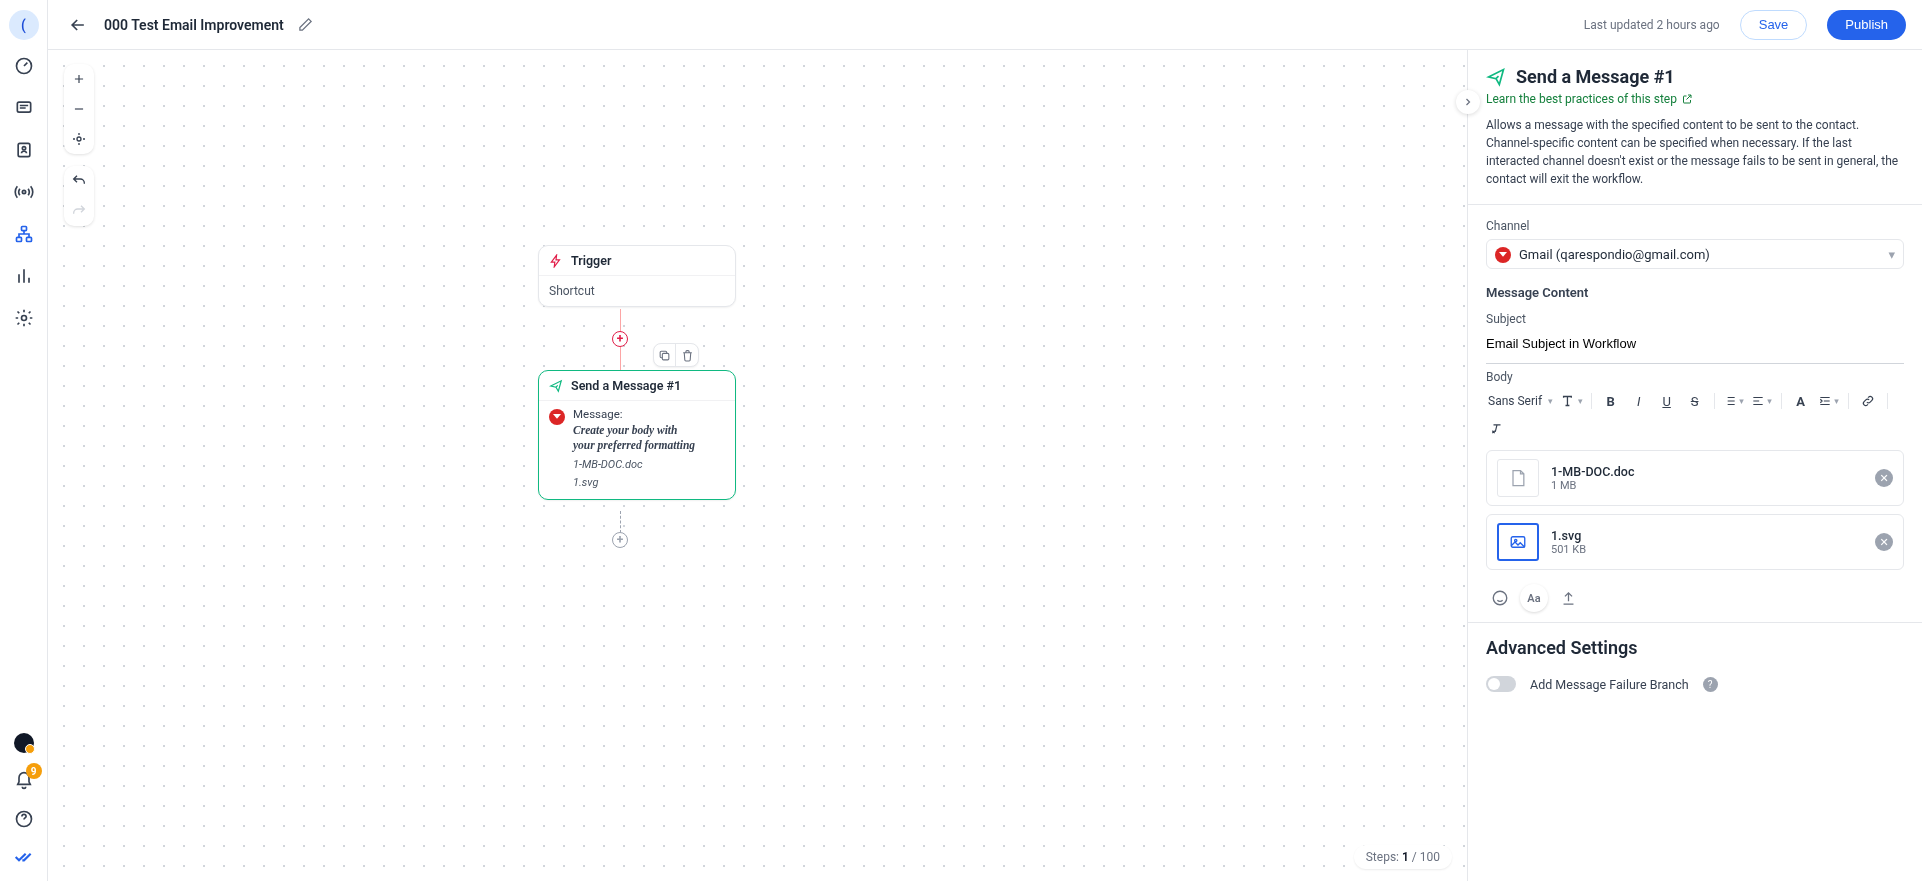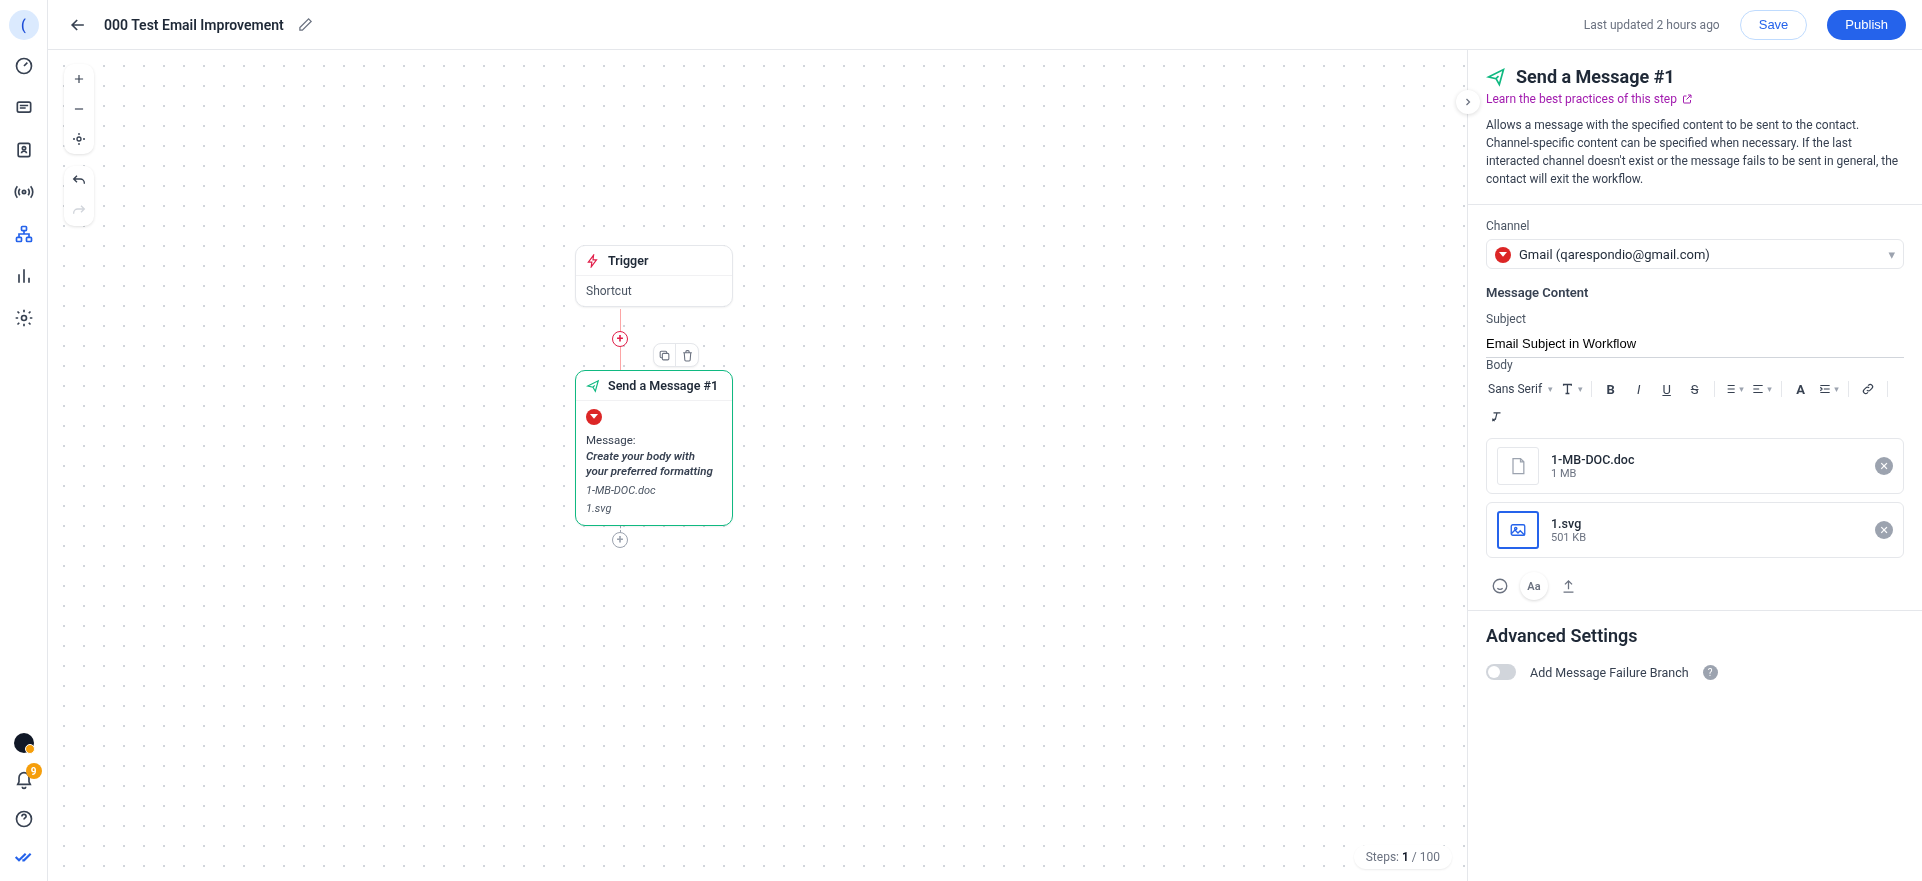--- a/index.html
+++ b/index.html
@@ -30,34 +30,34 @@
 .btn-publish { background:#2563eb; color:#fff; }
 
 
 .canvas { position:absolute; left:48px; top:50px; right:455px; bottom:0; background-image: radial-gradient(#d1d5db 1px, transparent 1px); background-size: 20px 20px; background-position: 6px 6px; }
 .zoom-ctrls { position:absolute; left:16px; top:14px; display:flex; flex-direction:column; gap:12px;}
 .zoom-group { background:#fff; border-radius:10px; box-shadow:0 1px 3px rgba(0,0,0,0.12); display:flex; flex-direction:column;}
 .zoom-btn { width:30px; height:30px; display:flex; align-items:center; justify-content:center; color:#374151; cursor:pointer;}
 .zoom-btn.disabled { color:#d1d5db; cursor:default;}
 
 
-.node { position:absolute; background:#fff; border:1px solid #e5e7eb; border-radius:10px; box-shadow:0 1px 2px rgba(0,0,0,0.06); width:158px;margin-left:37px;}
+.node { position:absolute; background:#fff; border:1px solid #e5e7eb; border-radius:10px; box-shadow:0 1px 2px rgba(0,0,0,0.06); width:198px;}
 .node.trigger { left:490px; top:195px;}
 .node-hdr { display:flex; align-items:center; gap:8px; padding:7px 10px; border-bottom:1px solid #f1f1f3; font-weight:600; font-size:12.5px;}
 .node-hdr svg { flex-shrink:0;}
 .trigger .node-hdr svg { color:#e11d48;}
 .node-body { padding:8px 10px; font-size:12px; color:#4b5563;}
 
 .node.send { left:490px; top:320px; border:1.5px solid #10b981;}
 .send .node-hdr svg.send-ic { color:#10b981;}
-.send-body { padding:6px 10px 8px; font-size:11.5px; color:#374151; display:flex; gap:8px;flex-direction:column;}
+.send-body { padding:6px 10px 8px; font-size:11.5px; color:#374151; display:flex; gap:8px;}
 .gmail-circle { width:16px; height:16px; border-radius:50%; background:#dc2626; flex-shrink:0; margin-top:2px; display:flex; align-items:center; justify-content:center;}
 .gmail-circle::after{ content:''; width:8px; height:6px; background:#fff; clip-path: polygon(0 0, 100% 0, 50% 80%);}
 .send-body p { line-height:1.35; }
-.send-body .emph { font-style:italic; font-weight:600; }
+.send-body .emph { font-style:italic; font-weight:600;font-family:Liberation Serif, serif; }
 .attach-line { font-style:italic; color:#4b5563; margin-top:4px; font-size:11px;}
 
 .node-tools { position:absolute; left:605px; top:293px; display:flex; gap:0; background:#fff; border:1px solid #e5e7eb; border-radius:8px; overflow:hidden; box-shadow:0 1px 2px rgba(0,0,0,0.06);}
 .node-tools div { width:22px; height:22px; display:flex; align-items:center; justify-content:center; color:#6b7280; cursor:pointer;}
 .node-tools div:first-child{border-right:1px solid #e5e7eb;}
 
 .edge { position:absolute; width:1px; background:#fca5a5; }
 .edge1 { left:572px; top:259px; height:62px; }
 .edge2 { left:572px; top:461px; height:22px; border-left:1px dashed #9ca3af; background:none;}
 .plus-circle { position:absolute; width:16px; height:16px; border:1.5px solid #e11d48; border-radius:50%; background:#fff; display:flex; align-items:center; justify-content:center;}
@@ -69,31 +69,31 @@
 .steps-pill { position:absolute; right:15px; bottom:12px; background:#fff; border-radius:14px; padding:5px 12px; font-size:12px; color:#6b7280; box-shadow:0 1px 2px rgba(0,0,0,0.08);}
 .steps-pill b { color:#111827; font-weight:600;}
 
 
 .panel { position:absolute; right:0; top:50px; bottom:0; width:455px; border-left:1px solid #e5e7eb; background:#fff; display:flex; flex-direction:column;}
 .panel-inner { padding:16px 18px 10px; overflow-y:auto; flex:1; }
 .panel-collapse { position:absolute; left:-12px; top:40px; width:24px; height:24px; border-radius:50%; background:#fff; box-shadow:0 1px 4px rgba(0,0,0,0.15); display:flex; align-items:center; justify-content:center; color:#6b7280; cursor:pointer; z-index:5;}
 .panel-title-row { display:flex; align-items:center; gap:10px; margin-bottom:4px;}
 .panel-title-row svg { color:#10b981;}
 .panel-title { font-size:18px; font-weight:700;}
-.learn-link { color:#a21caf; font-size:12px; text-decoration:none; display:inline-flex; align-items:center; gap:4px; margin-bottom:10px;}
+.learn-link { color:#15803d; font-size:12px; text-decoration:none; display:inline-flex; align-items:center; gap:4px; margin-bottom:10px;}
 .desc { font-size:12px; color:#374151; line-height:1.5; margin-bottom:16px;}
 .divider { height:1px; background:#e5e7eb; margin:0 -18px 14px;}
 
 .lbl { font-size:12px; color:#4b5563; margin-bottom:6px;}
 .chan-sel { border:1px solid #e5e7eb; border-radius:6px; padding:5px 8px; display:flex; align-items:center; gap:8px; cursor:pointer; margin-bottom:16px;}
 .chan-sel .gmail-circle { width:16px; height:16px;}
 .chan-sel .chev { margin-left:auto; color:#9ca3af;}
 
 .sect-title { font-size:13px; font-weight:600; margin-bottom:12px; color:#374151;}
-.input-line { width:100%; border:none; border-bottom:1px solid #d1d5db; padding:4px 0 6px; font-size:13px; outline:none; margin-bottom:0;}
+.input-line { width:100%; border:none; border-bottom:1px solid #d1d5db; padding:4px 0 12px; font-size:13px; outline:none; margin-bottom:6px;}
 
 .toolbar { display:flex; align-items:center; gap:6px; flex-wrap:wrap; margin-bottom:10px;}
 .tb-font { font-size:12px; color:#374151; display:flex; align-items:center; gap:4px; cursor:pointer; padding:2px 2px;}
 .tb-btn { width:22px; height:22px; display:flex; align-items:center; justify-content:center; color:#374151; cursor:pointer; border-radius:3px;}
 .tb-sep { width:1px; height:16px; background:#e5e7eb; margin:0 2px;}
 .chev-sm{ font-size:9px; color:#9ca3af; margin-left:2px;}
 
 .body-text { font-size:13px; font-weight:700; min-height:50px; margin-bottom:10px; position:relative;}
 .grammarly { position:absolute; right:2px; bottom:-2px; width:18px; height:18px; border-radius:50%; background:#15803d; display:flex; align-items:center; justify-content:center;}
 .grammarly::after{content:''; width:9px; height:9px; border:2px solid #fff; border-top:none; border-right:none; border-radius:0 0 0 8px; transform:rotate(-10deg);}

